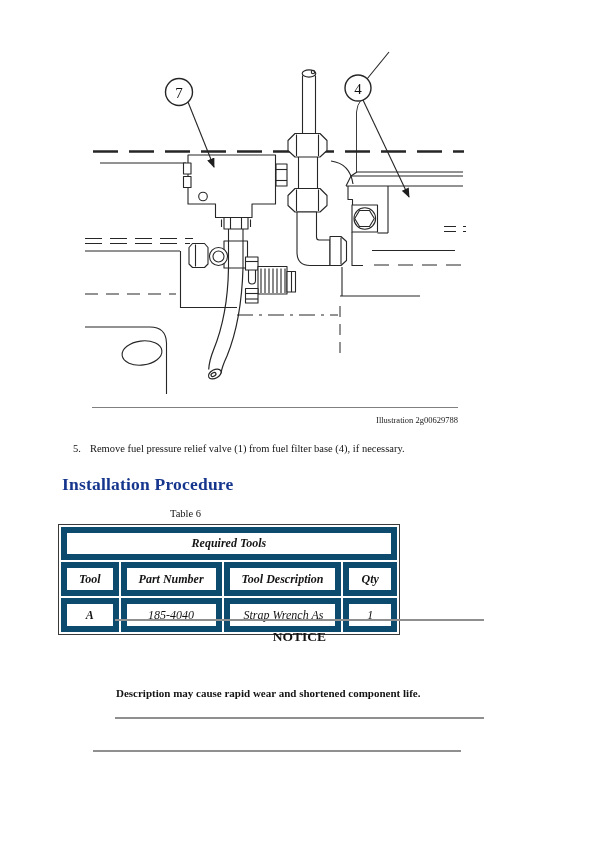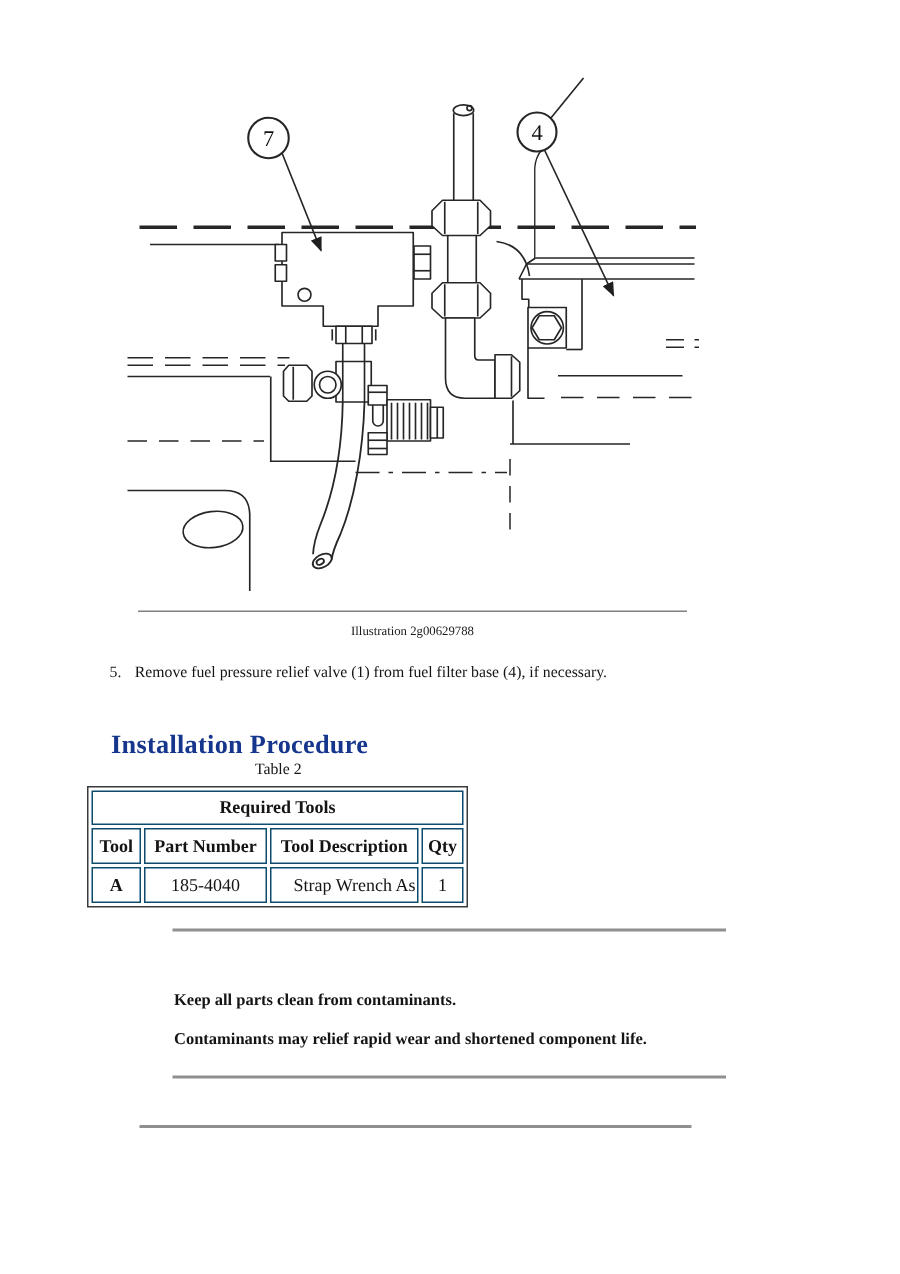--- a/index.html
+++ b/index.html
@@ -1,29 +1,29 @@
 <!DOCTYPE html>
 <html><head>
 <meta charset="utf-8">
 <style>
   html,body{margin:0;padding:0;background:#ffffff;}
   .page{position:relative;width:600px;height:849px;background:#ffffff;overflow:hidden;
         font-family:"Liberation Serif","DejaVu Serif",serif;color:#141414;}
   .abs{position:absolute;}
   .illus{left:0;top:0;}
   .caption-rule{left:92px;top:407px;width:366px;height:1.3px;background:#808080;}
-  .caption-row{left:92px;top:415px;width:366px;display:flex;justify-content:center;
+  .caption-row{left:92px;top:415px;width:366px;display:flex;justify-content:flex-end;
                font-size:8.5px;color:#1a1a1a;}
   .step{left:73px;top:443px;display:flex;gap:9px;font-size:10.5px;white-space:nowrap;}
-  .heading{left:58px;top:470px;margin:16px;font-size:17.5px;font-weight:bold;letter-spacing:.2px;text-align:right;}
+  .heading{left:58px;top:470px;margin:4px;font-size:17.5px;font-weight:bold;letter-spacing:.2px;text-align:right;}
   .tbl-caption{left:58px;top:508px;width:255px;text-align:center;font-size:10.5px;}
   table.tools{left:58px;top:524px;border-collapse:separate;border-spacing:2px;
               border:1px solid #3a3a3a;background:#fff;font-size:12px;table-layout:fixed;}
-  table.tools th,table.tools td{border:1px solid #0c4a6e;text-align:center;padding:1px 1px;
-              height:20px;overflow:hidden;white-space:nowrap;}
+  table.tools th,table.tools td{border:6px solid #0c4a6e;text-align:center;padding:1px 12px;
+              height:20px;overflow:hidden;white-space:nowrap;font-style:italic;}
   table.tools .title-cell{font-weight:bold;height:19px;}
   table.tools th{font-weight:bold;}
   table.tools td.desc{text-align:right;padding-left:6px;}
   .rule-gray{height:1.6px;background:#8f8f8f;}
   .n-rule1{left:115px;top:619px;width:369px;}
   .n-rule2{left:115px;top:717px;width:369px;}
   .n-title{left:115px;top:629px;width:369px;text-align:center;font-size:13.5px;font-weight:bold;}
   .n-line{left:116px;font-size:11px;font-weight:bold;white-space:nowrap;}
   .n-line1{top:661px;}
   .n-line2{top:687px;}
@@ -167,21 +167,21 @@
     <span>g00629788</span>
   </div>
 
   <div class="abs step">
     <span>5.</span>
     <span>Remove fuel pressure relief valve (1) from fuel filter base (4), if necessary.</span>
   </div>
 
   <h1 class="abs heading" style="color:#16368e;">Installation Procedure</h1>
 
-  <div class="abs tbl-caption">Table 2</div>
+  <div class="abs tbl-caption">Table 6</div>
 
   <table class="abs tools">
     <colgroup>
       <col style="width:33px">
         <col style="width:82px">
         <col style="width:99px">
         <col style="width:28px">
     </colgroup>
     <tbody>
       <tr>
@@ -196,19 +196,19 @@
       <tr>
         <td style="font-weight:bold">A</td>
         <td>185-4040</td>
         <td class="desc">Strap Wrench As</td>
         <td>1</td>
       </tr>
     </tbody>
   </table>
 
   <div class="abs rule-gray n-rule1"></div>
-  <div class="abs n-line n-line1">Keep all parts clean from contaminants.</div>
-  <div class="abs n-line n-line2">Contaminants may relief rapid wear and shortened component life.</div>
+  <div class="abs n-title">NOTICE</div>
+  <div class="abs n-line n-line2">Description may cause rapid wear and shortened component life.</div>
   <div class="abs rule-gray n-rule2"></div>
 
   <div class="abs rule-gray bottom-rule"></div>
 
 </div>
 
 </body></html>

